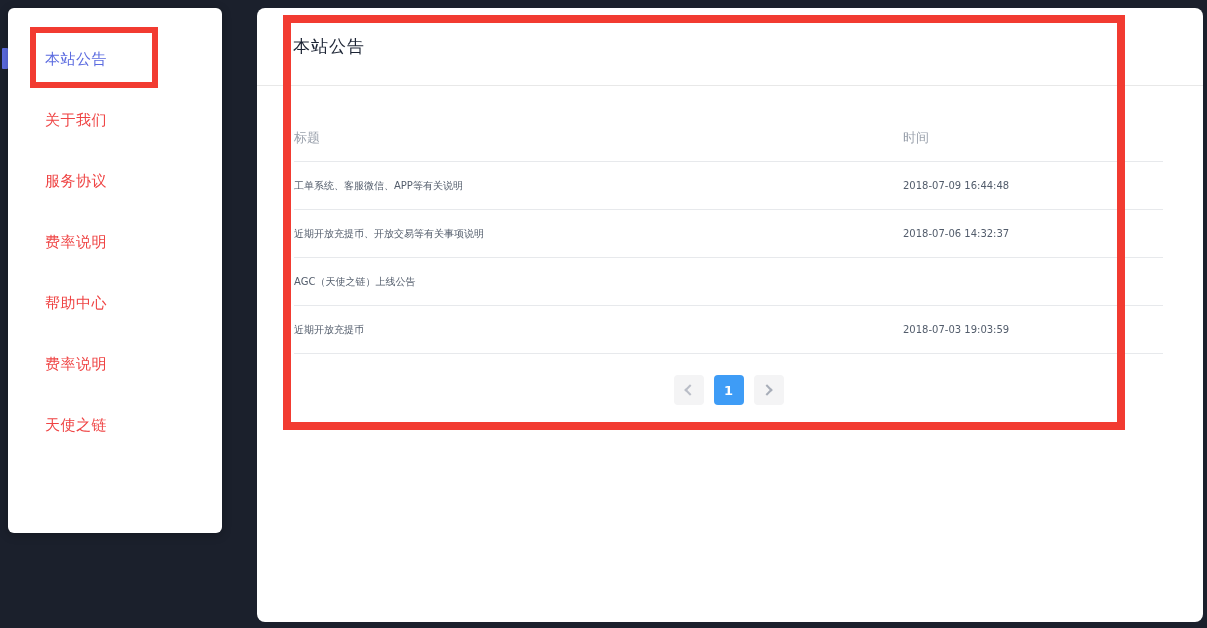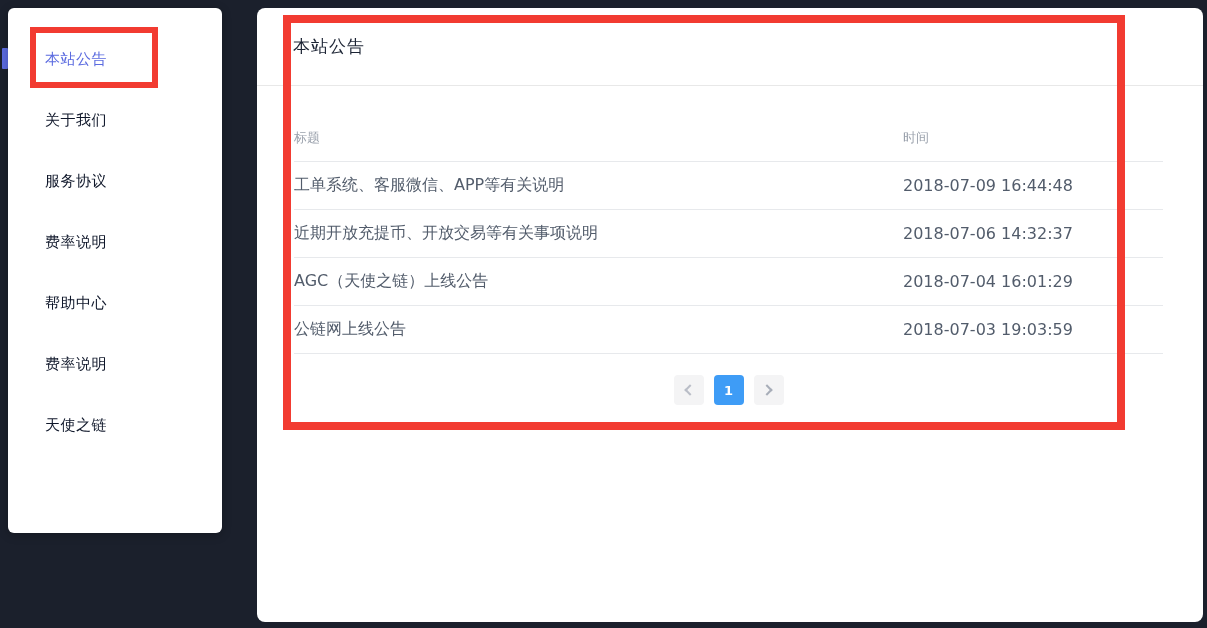--- a/index.html
+++ b/index.html
@@ -16,21 +16,21 @@
     background:#ffffff; border-radius:6px;
     box-shadow:0 2px 10px rgba(0,0,0,.25);
   }
   .active-bar {
     position:absolute; left:2px; top:48px; width:6px; height:21px;
     background:#5b6be0; border-radius:1px;
   }
   .menu { padding-top:21px; }
   .menu-item {
     height:61px; display:flex; align-items:center;
-    padding-left:37px; font-size:15px; color:#0f172a; cursor:pointer;
+    padding-left:37px; font-size:15px; color:#ef4444; cursor:pointer;
     letter-spacing:.5px;
   }
   .menu-item.active { color:#5b6be0; }
 
   
   .main-card {
     position:absolute; left:257px; top:8px; width:946px; height:614px;
     background:#ffffff; border-radius:8px;
   }
   .card-header {
@@ -39,21 +39,21 @@
   }
   .card-title { font-size:17px; color:#1c2434; letter-spacing:1px; }
 
   .table-wrap { position:absolute; left:37px; top:107px; width:869px; }
   .t-header {
     height:47px; display:flex; align-items:center;
     font-size:13px; color:#9aa1ac; border-bottom:1px solid #e7e9ec;
   }
   .t-row {
     height:48px; display:flex; align-items:center;
-    font-size:16px; color:#525c6b; border-bottom:1px solid #e7e9ec;
+    font-size:10px; color:#525c6b; border-bottom:1px solid #e7e9ec;
     cursor:pointer;
     gap:27px;
   }
   .col-title { flex:1; padding-right:4px; white-space:nowrap; overflow:hidden; }
   .col-time  { width:260px; white-space:nowrap; }
 
   
   .pager {
     position:absolute; left:37px; top:367px; width:869px;
     display:flex; justify-content:center; align-items:center;
@@ -107,24 +107,23 @@
     <div class="t-row">
       <span class="col-title">工单系统、客服微信、APP等有关说明</span>
       <span class="col-time">2018-07-09 16:44:48</span>
     </div>
     <div class="t-row">
       <span class="col-title">近期开放充提币、开放交易等有关事项说明</span>
       <span class="col-time">2018-07-06 14:32:37</span>
     </div>
     <div class="t-row">
       <span class="col-title">AGC（天使之链）上线公告</span>
-      <span class="col-time">2018-07-04 16:01:29</span>
     </div>
     <div class="t-row">
-      <span class="col-title">公链网上线公告</span>
+      <span class="col-title">近期开放充提币</span>
       <span class="col-time">2018-07-03 19:03:59</span>
     </div>
   </div>
 
   <div class="pager">
     <div class="pg-btn">
       <span class="chev left"></span>
     </div>
     <div class="pg-btn active">1</div>
     <div class="pg-btn">

